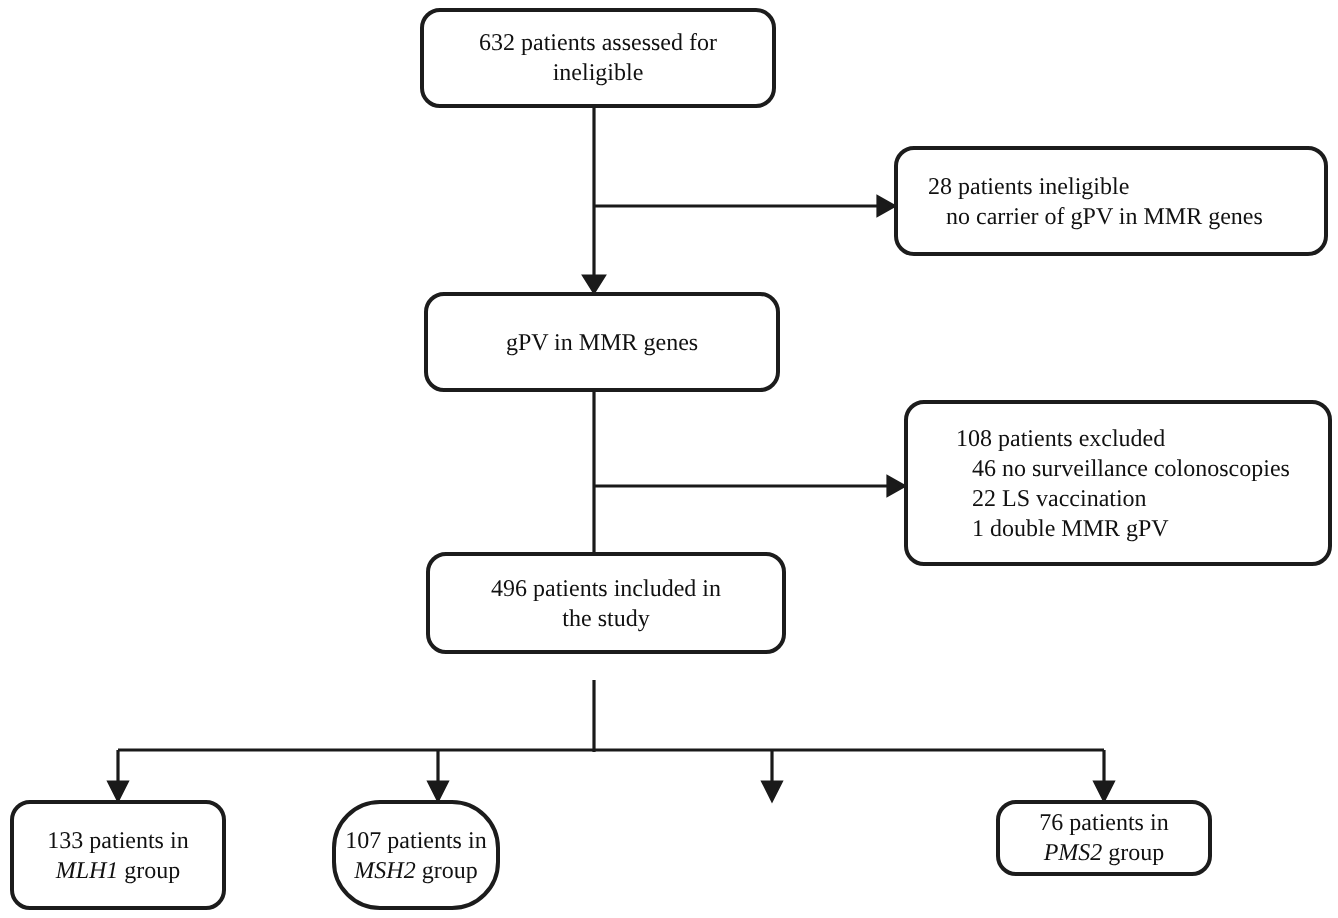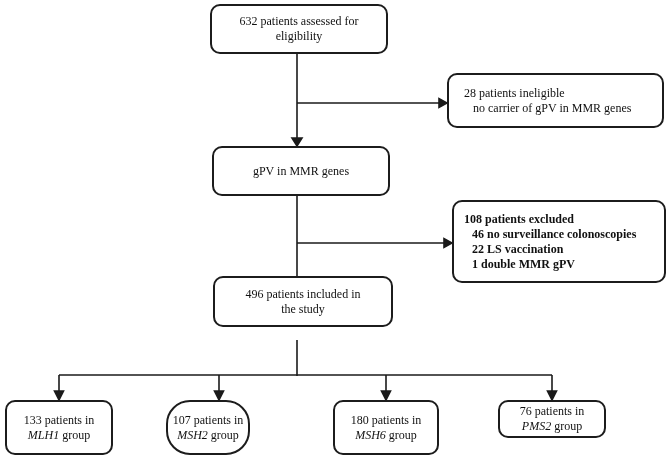--- a/index.html
+++ b/index.html
@@ -27,21 +27,21 @@
     display: flex;
     flex-direction: column;
     justify-content: center;
     font-size: 12px;
     line-height: 15px;
   }
   .box.center { align-items: center; text-align: center; }
   .box.left   { align-items: flex-start; text-align: left; }
   .box .line  { white-space: pre; }
   .pad17 { padding-left: 15px; padding-right: 4px; }
-  .pad10 { padding-left: 10px; padding-right: 4px; font-weight: bold; }
+  .pad10 { padding-left: 24px; padding-right: 4px; }
   .sub9  { padding-left: 9px; }
   .sub8  { padding-left: 8px; }
   .gene  { }
 </style>
 </head>
 <body>
 
 <div class="canvas" style="--bg: #ffffff; --border: #1c1c1c; --text: #111111;">
 
   <svg class="connectors" width="669" height="459" viewBox="0 0 669 459">
@@ -68,21 +68,21 @@
       <polygon points="214.5,391 223.5,391 219,400"></polygon>
       <line x1="386" y1="375" x2="386" y2="392"></line>
       <polygon points="381.5,391 390.5,391 386,400"></polygon>
       <line x1="552" y1="375" x2="552" y2="392"></line>
       <polygon points="547.5,391 556.5,391 552,400"></polygon>
     </g>
   </svg>
 
   <div class="box center" style="left:210px; top:4px; width:178px; height:50px;">
     <div class="line">632 patients assessed for</div>
-    <div class="line">eligibility</div>
+    <div class="line">ineligible</div>
   </div>
 
   <div class="box left pad17" style="left:447px; top:73px; width:217px; height:55px;">
     <div class="line">28 patients ineligible</div>
     <div class="line sub9">no carrier of gPV in MMR genes</div>
   </div>
 
   <div class="box center" style="left:212px; top:146px; width:178px; height:50px;">
     <div class="line">gPV in MMR genes</div>
   </div>
@@ -102,23 +102,19 @@
   <div class="box center" style="left:5px; top:400px; width:108px; height:55px;">
     <div class="line">133 patients in</div>
     <div class="line"><i class="gene">MLH1</i><span> group</span></div>
   </div>
 
   <div class="box center" style="left:166px; top:400px; width:84px; height:55px;border-radius:24px;">
     <div class="line">107 patients in</div>
     <div class="line"><i class="gene">MSH2</i><span> group</span></div>
   </div>
 
-  <div class="box center" style="left:333px; top:400px; width:106px; height:55px;">
-    <div class="line">180 patients in</div>
-    <div class="line"><i class="gene">MSH6</i><span> group</span></div>
-  </div>
 
   <div class="box center" style="left:498px; top:400px; width:108px; height:38px;">
     <div class="line">76 patients in</div>
     <div class="line"><i class="gene">PMS2</i><span> group</span></div>
   </div>
 
 </div>
 
 </body></html>

